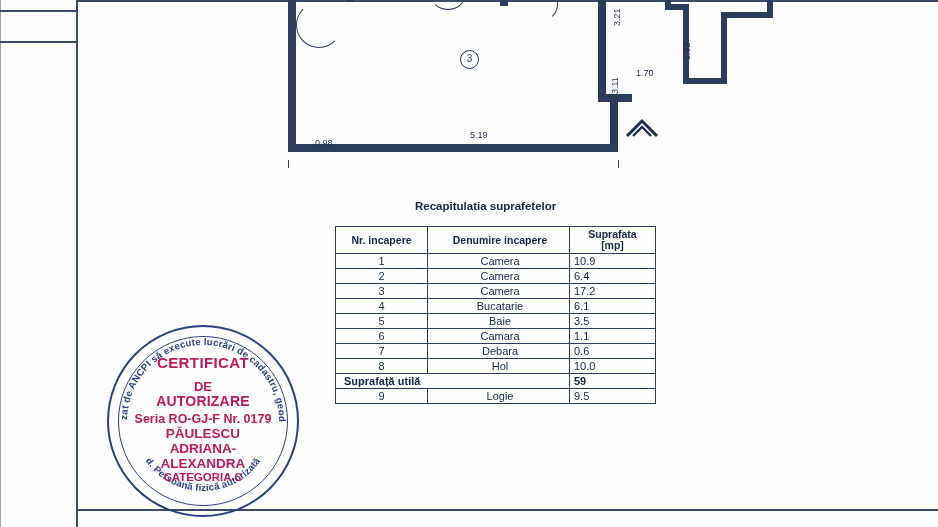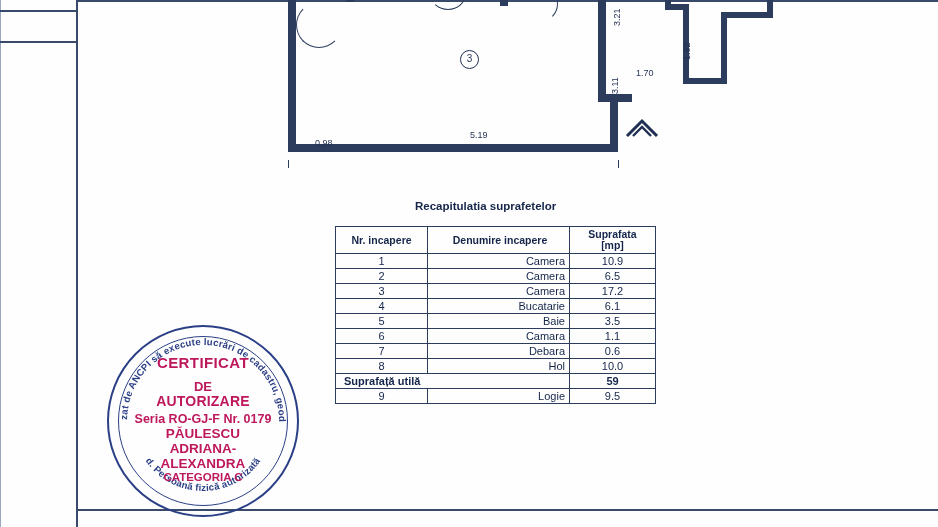--- a/index.html
+++ b/index.html
@@ -101,22 +101,22 @@
     box-sizing: border-box;
   }
   #surface-table th {
     font-weight: bold;
     text-align: center;
     font-size: 10.5px;
     line-height: 1.05;
     padding: 2px 4px;
   }
   .col-nr   { width: 92px;  text-align: center; }
-  .col-name { width: 142px; text-align: right; padding-left: 7px !important; }
-  .col-area { width: 86px;  text-align: center; }
+  .col-name { width: 142px; text-align: center; padding-left: 7px !important; }
+  .col-area { width: 86px;  }
   .row-total td { font-weight: bold; }
   .span-label {
     text-align: left;
     font-weight: bold;
     padding-left: 8px !important;
   }
 
   
   #stamp {
     position: absolute;
@@ -246,21 +246,21 @@
     <tbody id="table-body">
 
     <tr>
           <td class="col-nr">1</td>
           <td class="col-name">Camera</td>
           <td class="col-area">10.9</td>
         </tr>
         <tr>
           <td class="col-nr">2</td>
           <td class="col-name">Camera</td>
-          <td class="col-area">6.5</td>
+          <td class="col-area">6.4</td>
         </tr>
         <tr>
           <td class="col-nr">3</td>
           <td class="col-name">Camera</td>
           <td class="col-area">17.2</td>
         </tr>
         <tr>
           <td class="col-nr">4</td>
           <td class="col-name">Bucatarie</td>
           <td class="col-area">6.1</td>

